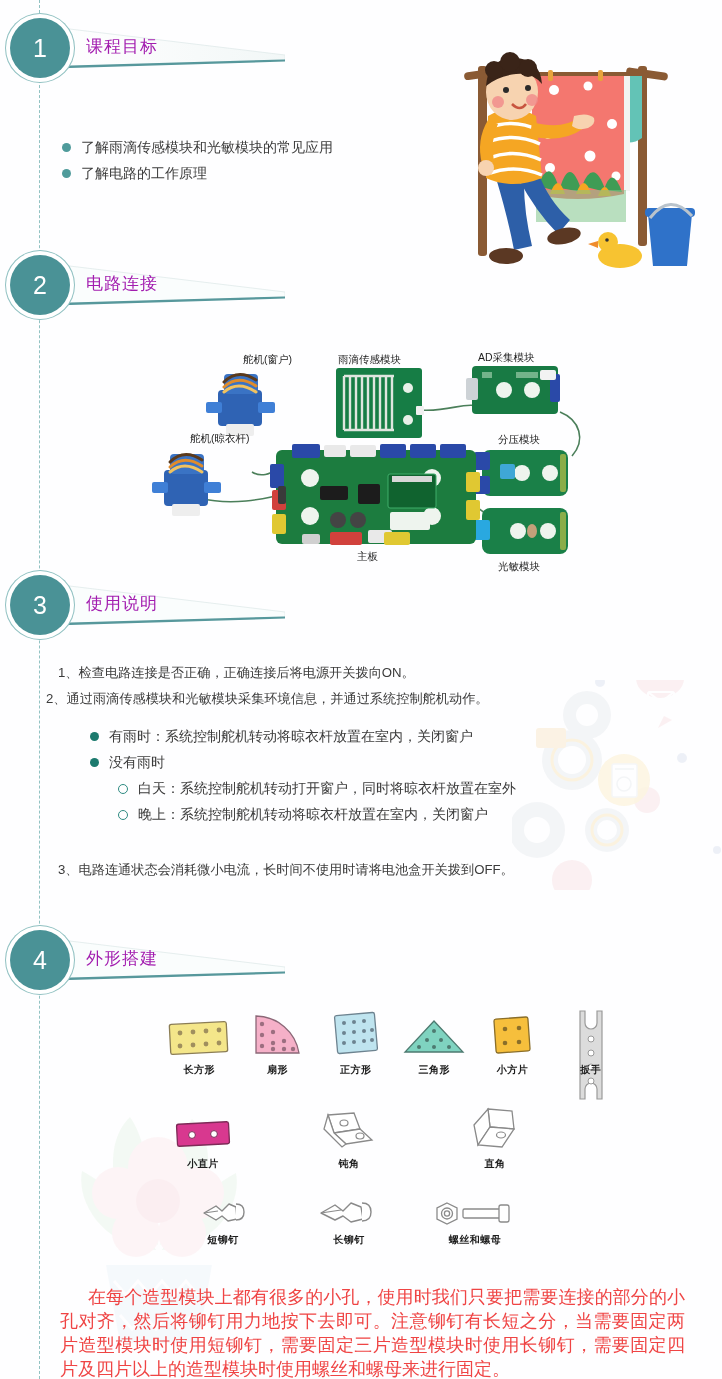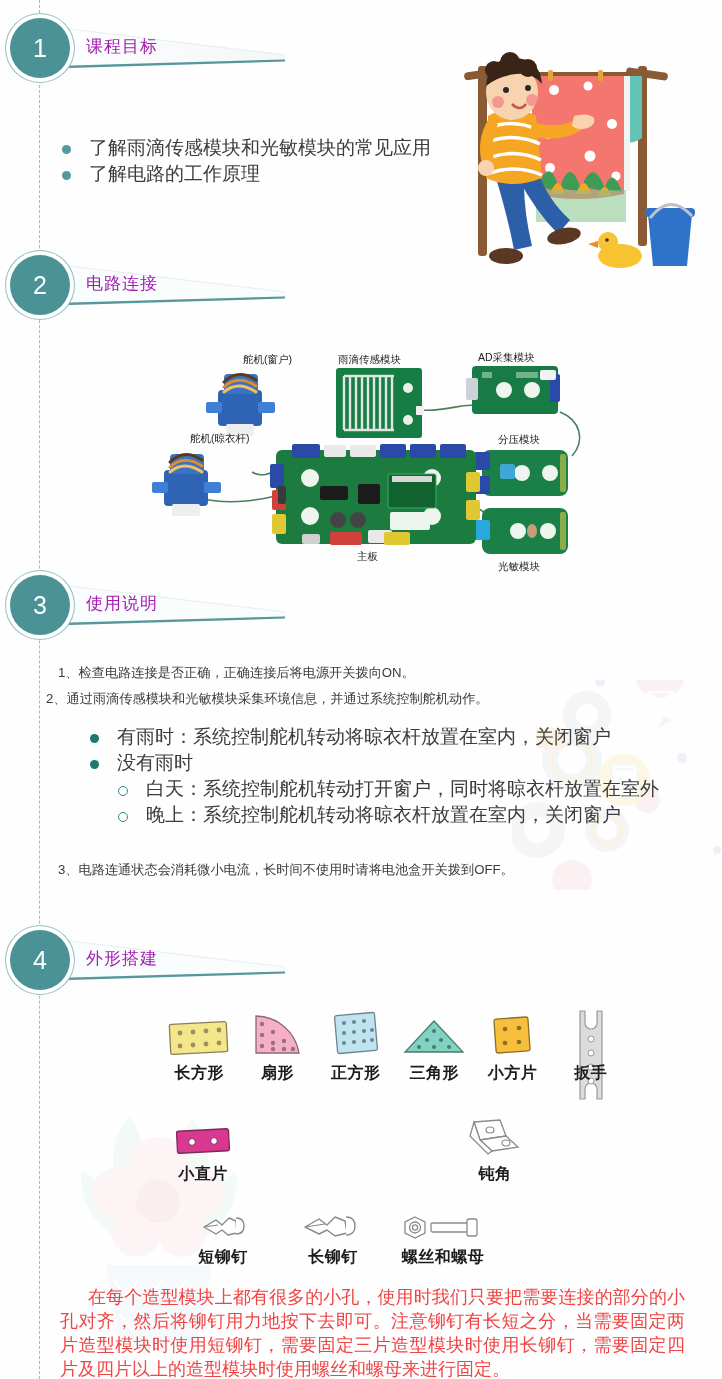--- a/index.html
+++ b/index.html
@@ -45,23 +45,23 @@
   .banner svg { display: block; width: 232px; height: 42px; }
   .banner-label {
     position: absolute; left: 33px; top: 8px;
     font-size: 17px; color: #a21caf; letter-spacing: 1px;
     white-space: nowrap;
   }
 
   
   .bul-list { position: absolute; }
   .bul {
-    display: flex; align-items: center;
+    display: flex; align-items: flex-start;
     margin-bottom: 9px;
-    font-size: 19px; color: #3b3b3b; line-height: 17px; gap: 8px;
+    font-size: 14px; color: #3b3b3b; line-height: 17px;
   }
   .bul .dot {
     width: 9px; height: 9px; border-radius: 50%;
     background: #4f9b9b; margin-top: 4px; margin-right: 10px;
     flex: 0 0 auto;
   }
   .bul .dot.dark { background: #1c7a6e; }
   .bul .dot.ring {
     background: transparent; border: 1.6px solid #2e8b82;
     width: 10px; height: 10px;
@@ -79,21 +79,21 @@
     position: absolute; font-size: 10.5px; color: #1d1d1d;
     white-space: nowrap; text-align: center;
   }
 
   
   .parts { position: absolute; left: 160px; top: 995px; width: 470px; }
   .prow { display: flex; justify-content: space-between; align-items: flex-end; }
   .pcell { width: 86px; text-align: center; }
   .pcell .art { height: 62px; display: flex; align-items: flex-end; justify-content: center; }
   .pcell .cap {
-    font-size: 16px; color: #1c1c1c; margin-top: 6px;
+    font-size: 10px; color: #1c1c1c; margin-top: 6px;
     font-weight: bold; letter-spacing: .5px;
   }
   .prow3 { display: flex; margin-left: 8px; }
   .prow3 .pcell { width: 110px; }
 
   
   .para {
     position: absolute; left: 60px; top: 1285px; width: 625px;
     font-size: 18px; line-height: 24px; color: #ef4444;
     text-align: justify; text-indent: 28px;
@@ -649,23 +649,36 @@
               <path d="M14 24 L40 20 L52 31 L26 35 Z"></path>
               <path d="M8 6 L14 24 L26 35 L22 38 L4 20 Z"></path>
             </g>
             <ellipse cx="24" cy="14" rx="4" ry="3" fill="none" stroke="#8a8a8a" stroke-width="1.2"></ellipse>
             <ellipse cx="40" cy="27" rx="4" ry="3" fill="none" stroke="#8a8a8a" stroke-width="1.2"></ellipse>
           </svg>
         </div>
         <div class="cap">钝角</div>
       </div>
 
-    </div>
-
-    <div class="prow3" style="margin-top:14px;">
+      <div class="pcell">
+        <div class="art">
+          <svg width="54" height="46" viewBox="0 0 54 46">
+            <g fill="#ffffff" stroke="#8a8a8a" stroke-width="1.3">
+              <path d="M20 4 L44 6 L46 24 L22 22 Z"></path>
+              <path d="M20 4 L22 22 L10 40 L6 20 Z"></path>
+              <path d="M22 22 L46 24 L34 42 L10 40 Z"></path>
+            </g>
+            <ellipse cx="33" cy="30" rx="4.5" ry="3" fill="none" stroke="#8a8a8a" stroke-width="1.2"></ellipse>
+          </svg>
+        </div>
+        <div class="cap">直角</div>
+      </div>
+    </div>
+
+    <div class="prow3" style="margin-top:14px;gap:16px;">
       <div class="pcell">
         <div class="art" style="height:42px">
           <svg width="54" height="30" viewBox="0 0 54 30">
             <g fill="#ffffff" stroke="#8a8a8a" stroke-width="1.4" stroke-linejoin="round">
               <path d="M8 16 L20 9 L26 14 L33 7 L40 10 L41 22 L32 24 L26 19 L20 23 Z"></path>
               <path d="M40 7 q8 0 8 8 q0 8 -8 8"></path>
             </g>
             <path d="M8 16 L22 14" stroke="#8a8a8a" stroke-width="1.2" fill="none"></path>
           </svg>
         </div>

